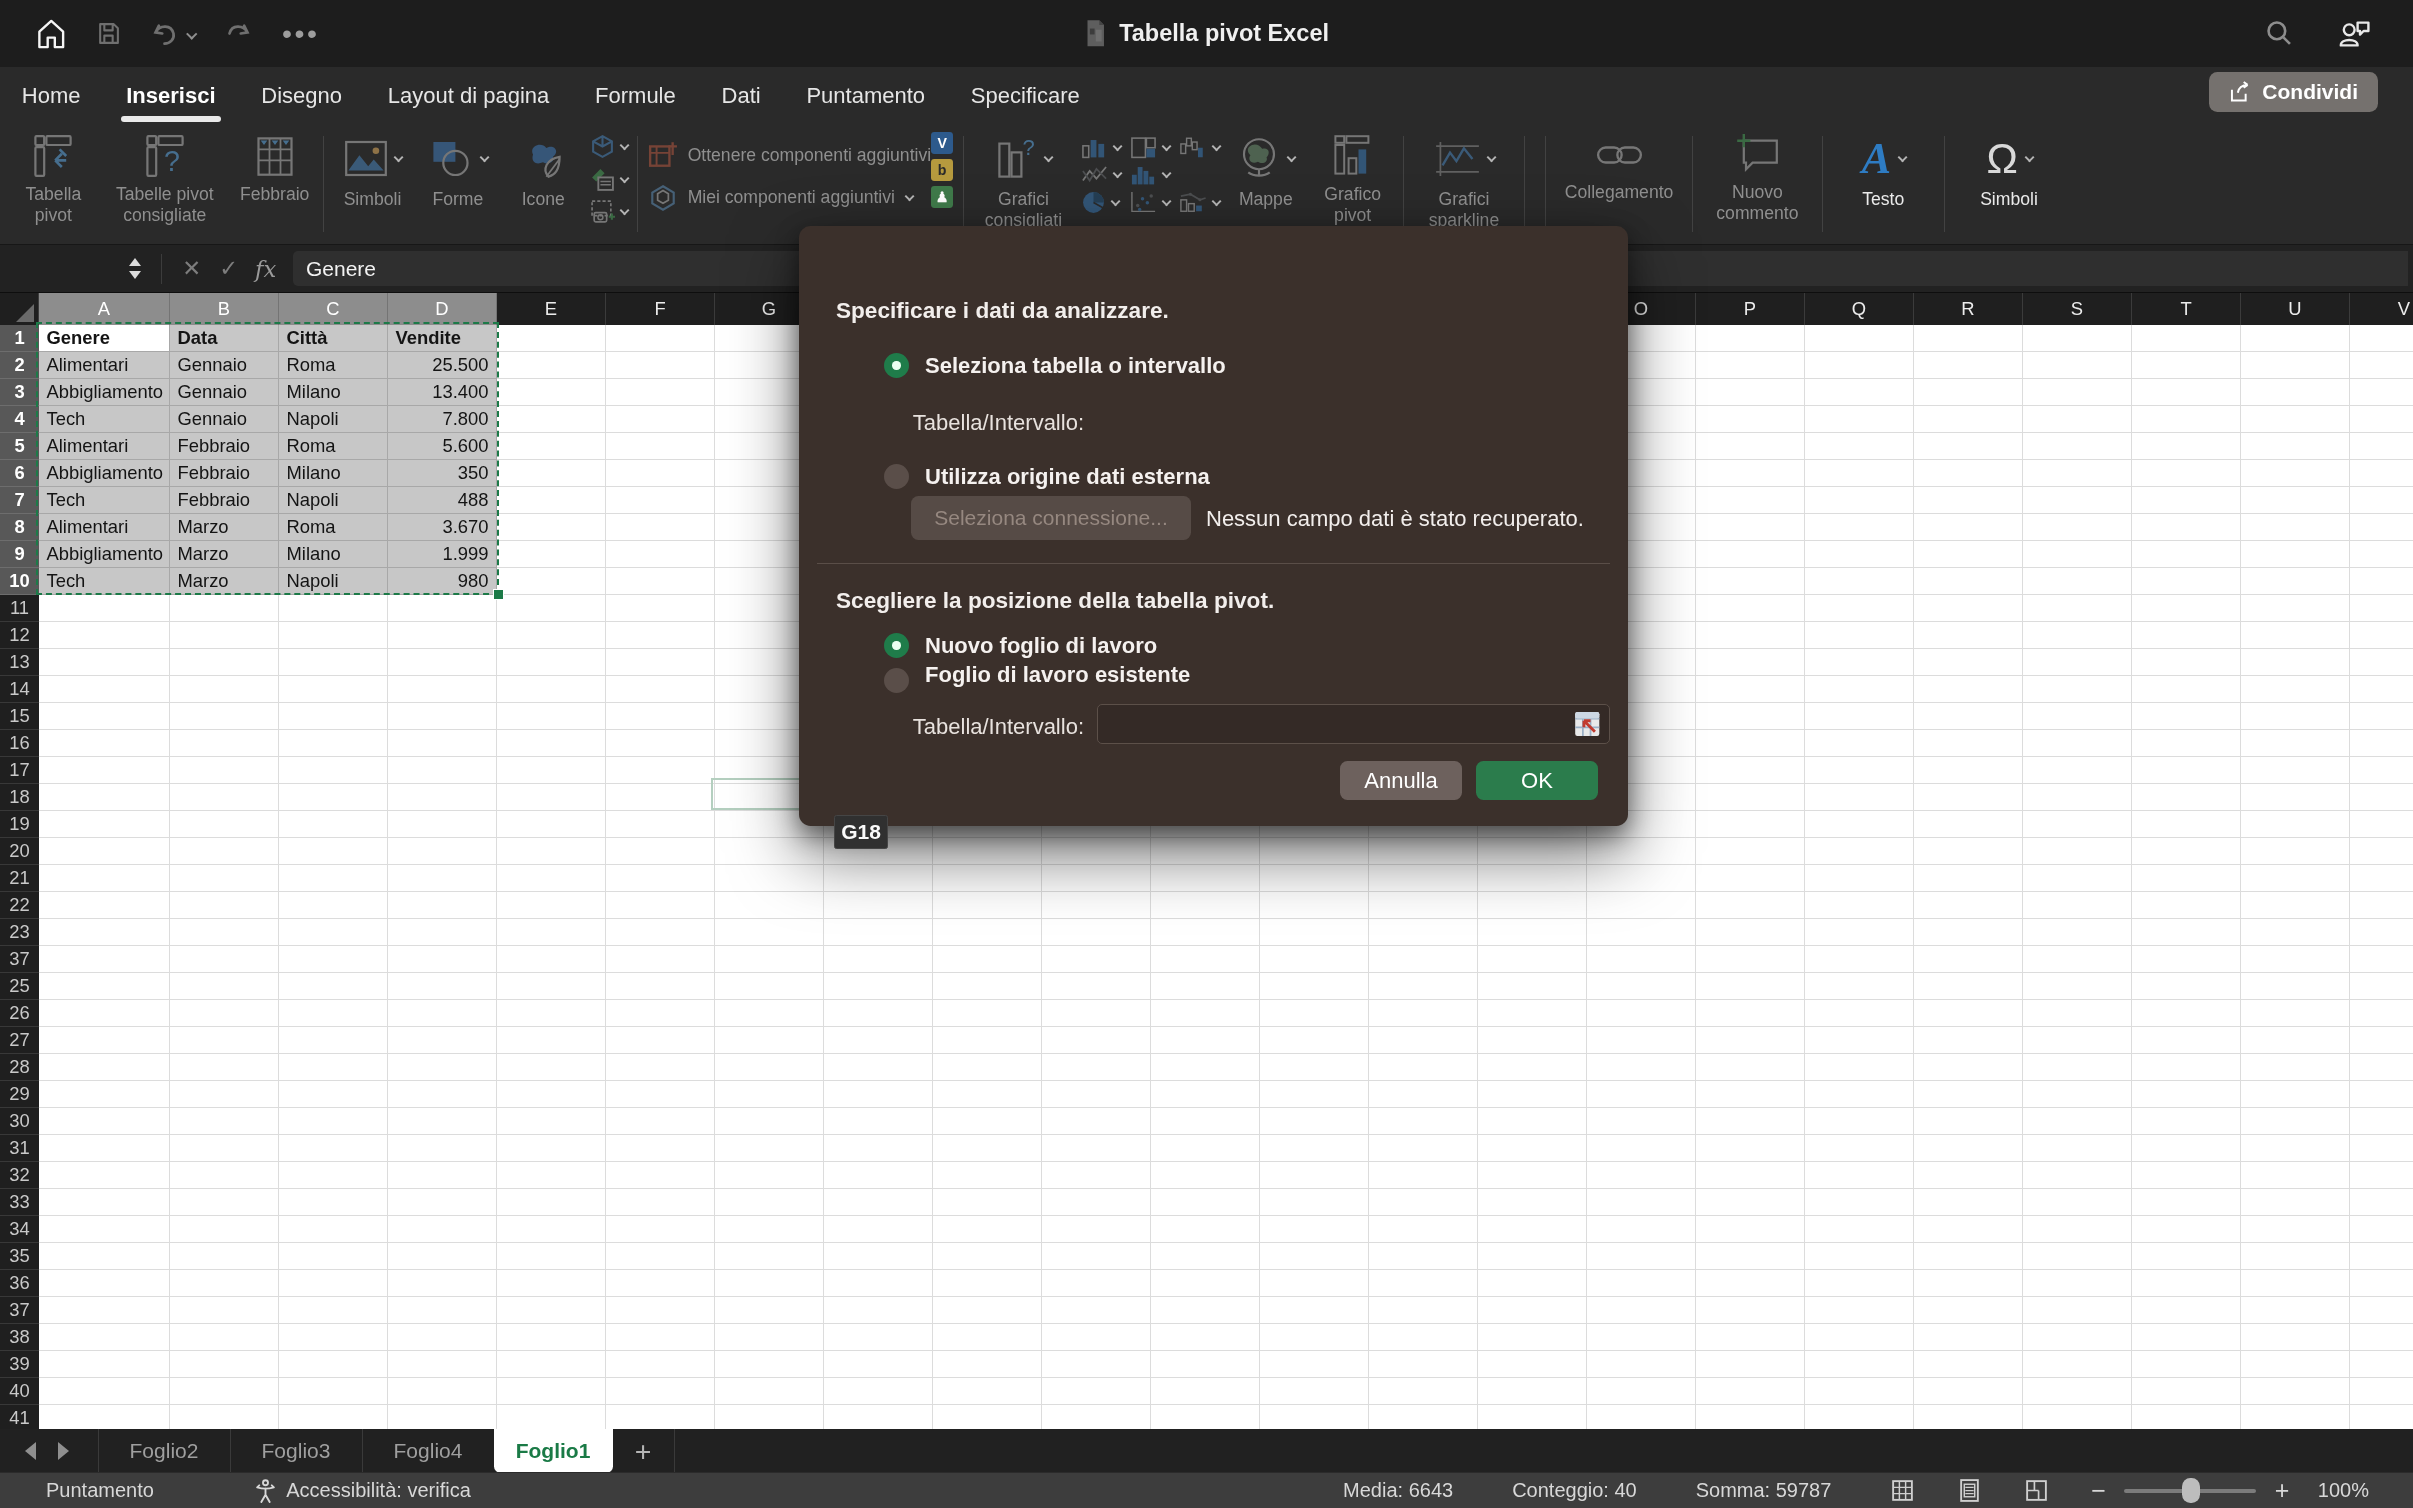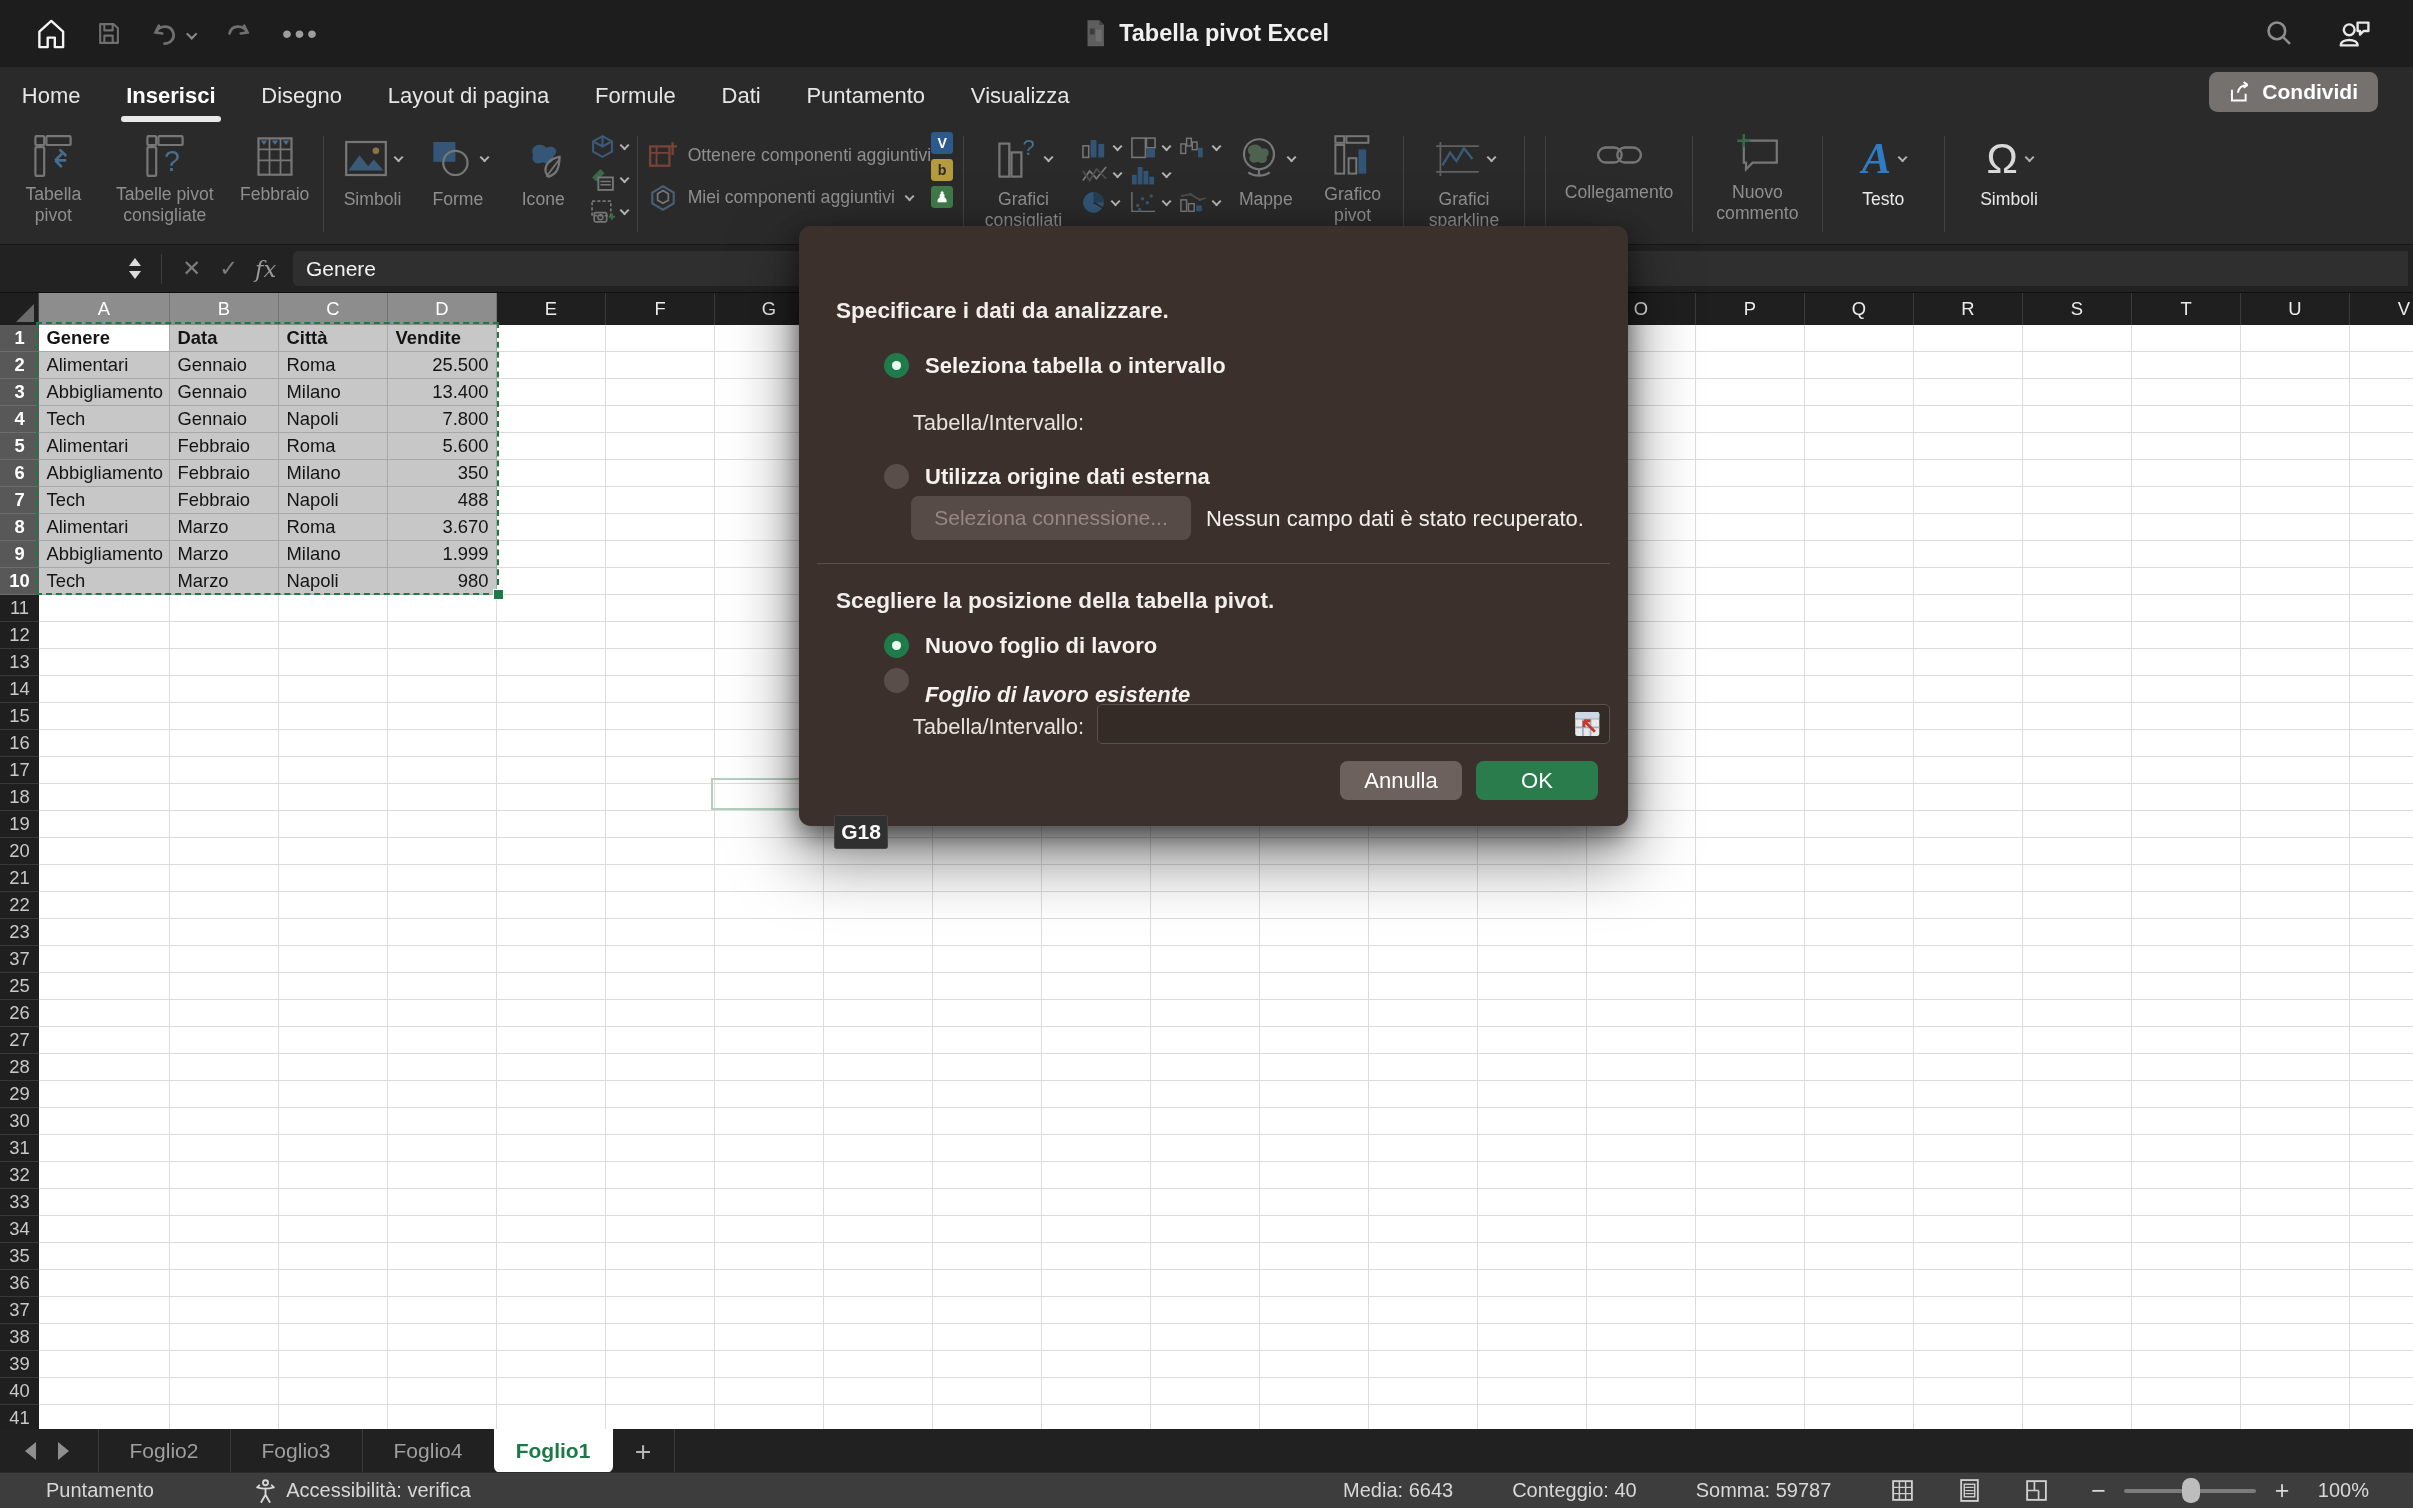--- a/index.html
+++ b/index.html
@@ -177,21 +177,21 @@
 
 <div id="tabrow">
   <div class="tabs">
     <span class="tab">Home</span>
     <span class="tab active">Inserisci</span>
     <span class="tab">Disegno</span>
     <span class="tab">Layout di pagina</span>
     <span class="tab">Formule</span>
     <span class="tab">Dati</span>
     <span class="tab">Puntamento</span>
-    <span class="tab">Visualizza</span>
+    <span class="tab">Specificare</span>
   </div>
   <div id="share-btn">
     <span>
         <svg width="23.5" height="23.5" viewBox="0 0 24 24">
           <path d="M3 10 V21 H17 V14" fill="none" stroke="#fff" stroke-width="2"></path>
           <path d="M9 13 C10 7 14 5 19 5 M19 5 L15 2 M19 5 L15 8" fill="none" stroke="#fff" stroke-width="2" stroke-linejoin="round"></path>
         </svg>
       </span>
     <span>Condividi</span>
   </div>
@@ -1666,21 +1666,21 @@
   <div id="dlg-nofields">Nessun campo dati è stato recuperato.</div>
 
   <div id="dlg-hr"></div>
 
   <div class="dlg-section" style="top:362px;">Scegliere la posizione della tabella pivot.</div>
 
   <span class="radio checked" style="left:85px;top:407px;"></span>
   <span class="radio-lbl" style="left:126px;top:407px;">Nuovo foglio di lavoro</span>
 
   <span class="radio un" style="left:85px;top:442px;"></span>
-  <span class="radio-lbl" style="left:126px;top:456px;font-style:italic;">Foglio di lavoro esistente</span>
+  <span class="radio-lbl" style="left:126px;top:436px;">Foglio di lavoro esistente</span>
 
   <span class="field-lbl" style="top:488px;">Tabella/Intervallo:</span>
   <div id="dlg-input2">
     <span class="rangepick">
         <svg width="28.5" height="28.5" viewBox="0 0 26 26">
           <rect x="2" y="2" width="22" height="22" rx="2" fill="#e9e9e9"></rect>
           <path d="M2 8 H24 M9 8 V24 M16 8 V24 M2 16 H24" stroke="#9bb0c6" stroke-width="1.6"></path>
           <rect x="2" y="2" width="22" height="6" rx="2" fill="#cdd8e4"></rect>
           <path d="M20 20 L10 10 M10 10 H16 M10 10 V16" stroke="#c23b2e" stroke-width="2.6" fill="none"></path>
         </svg>

